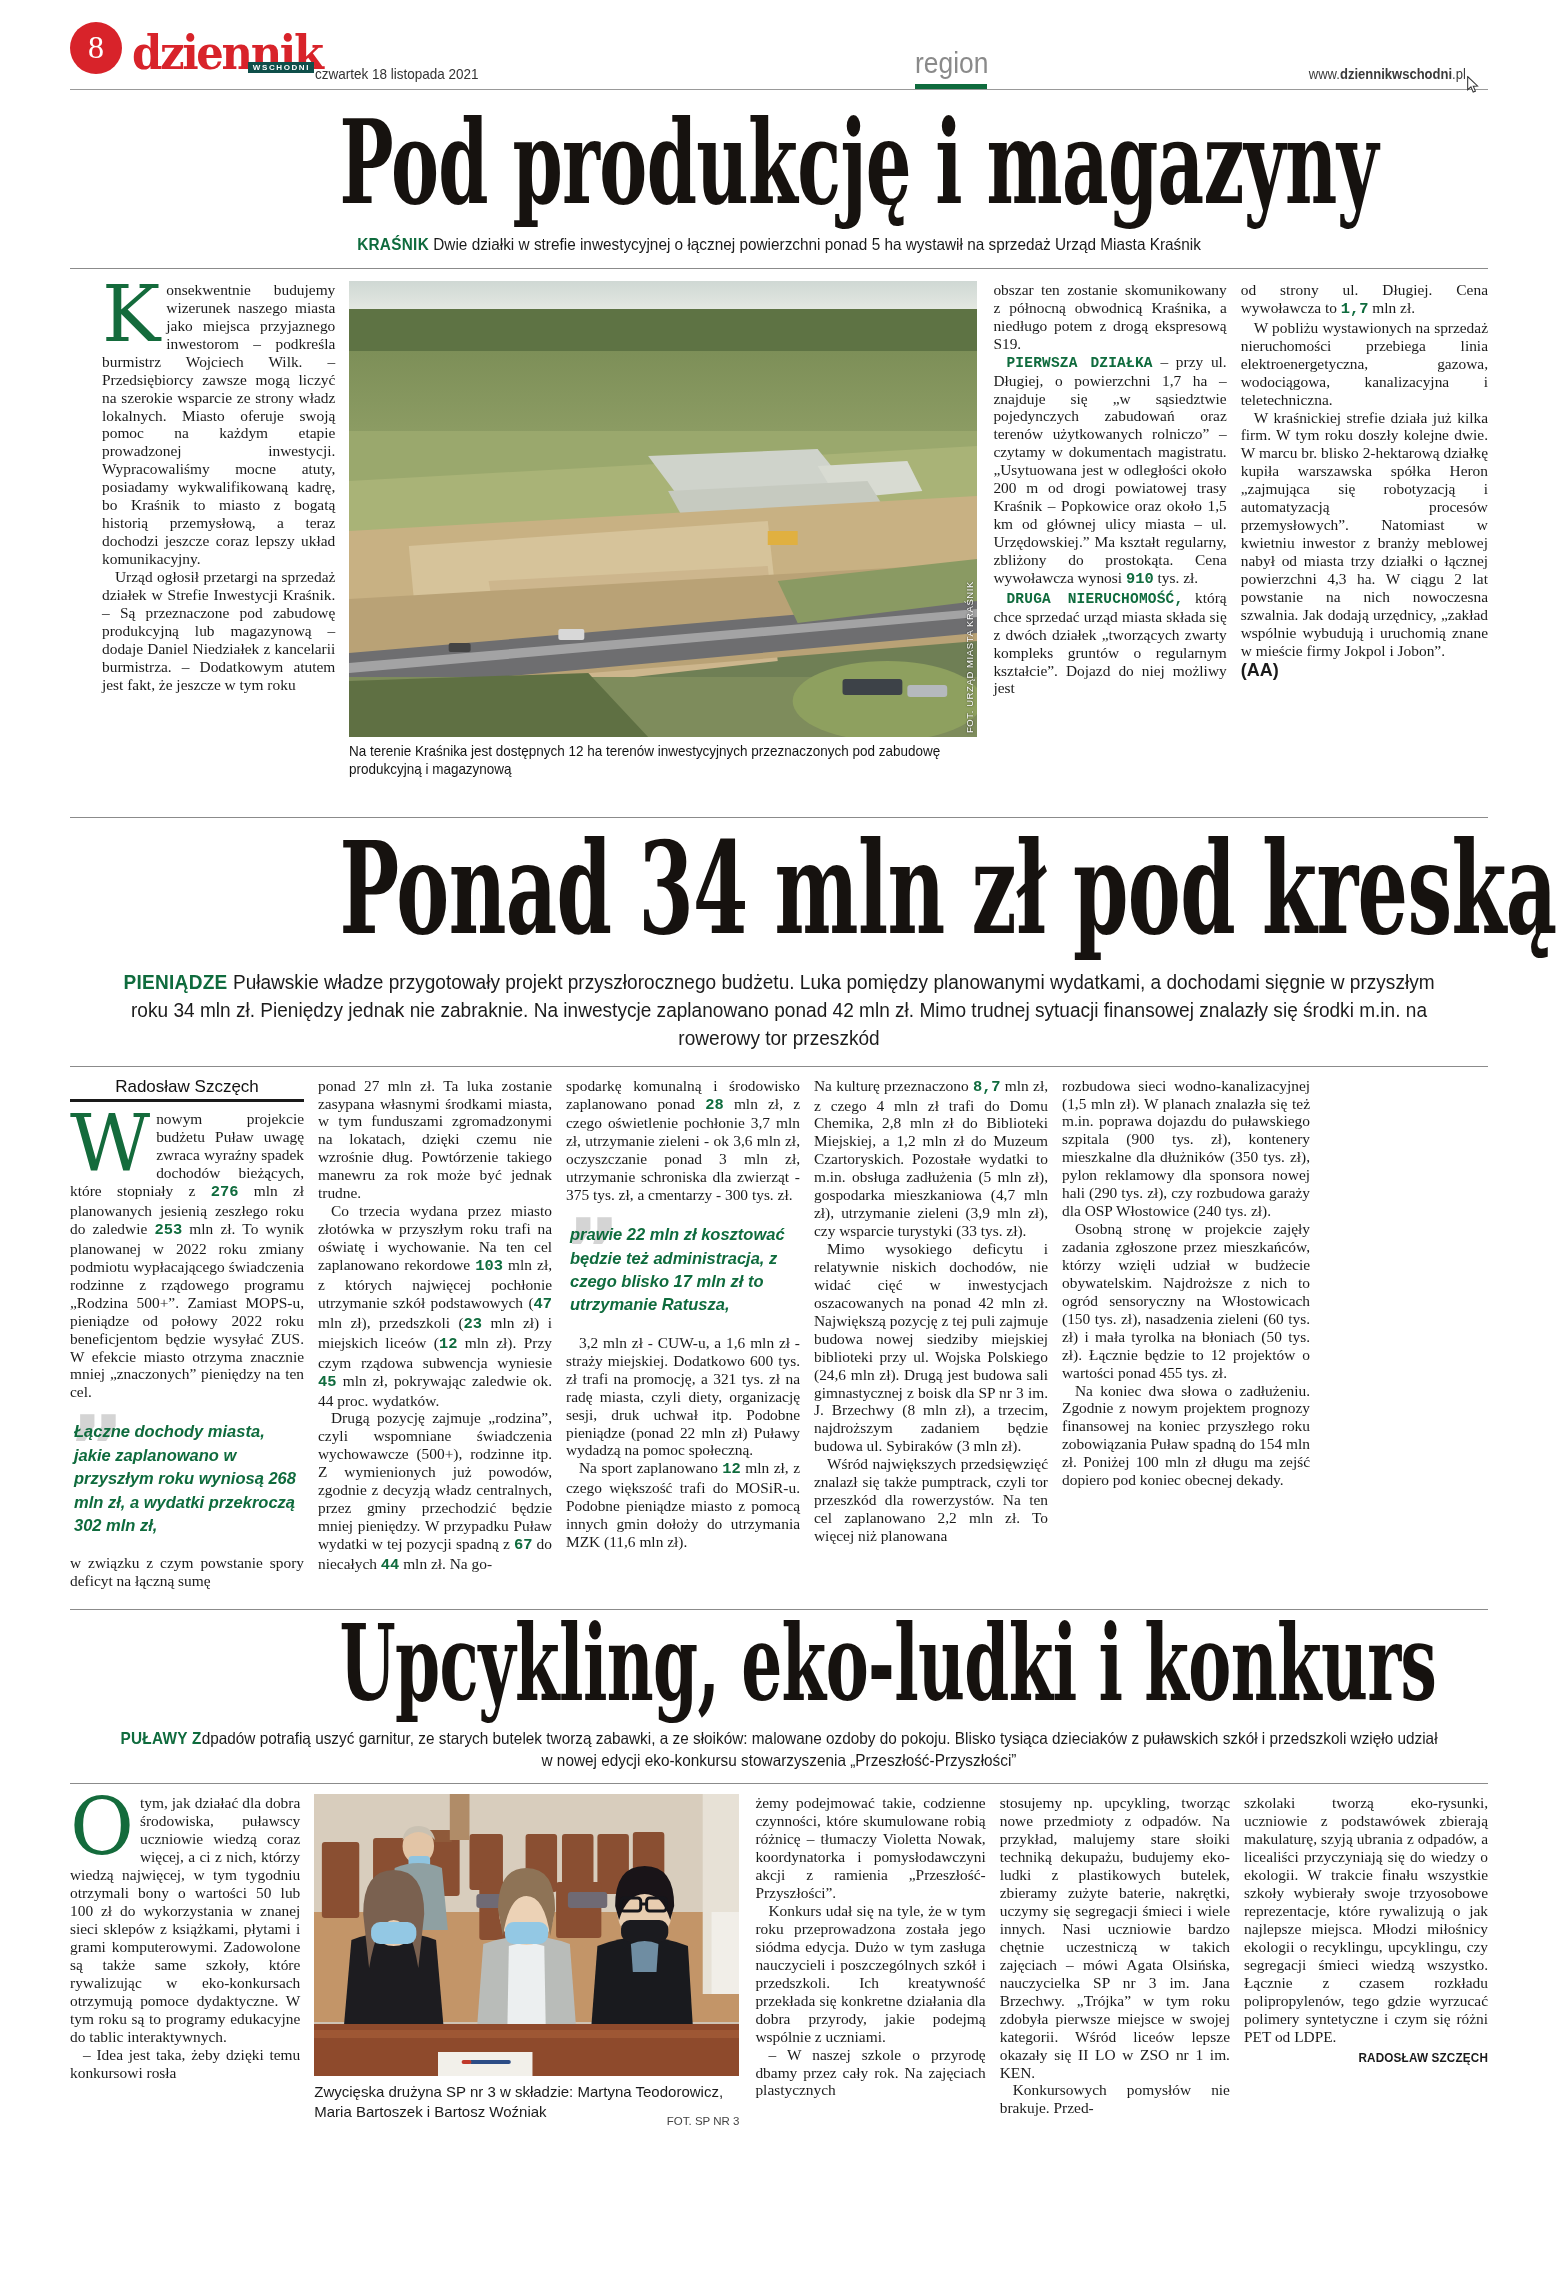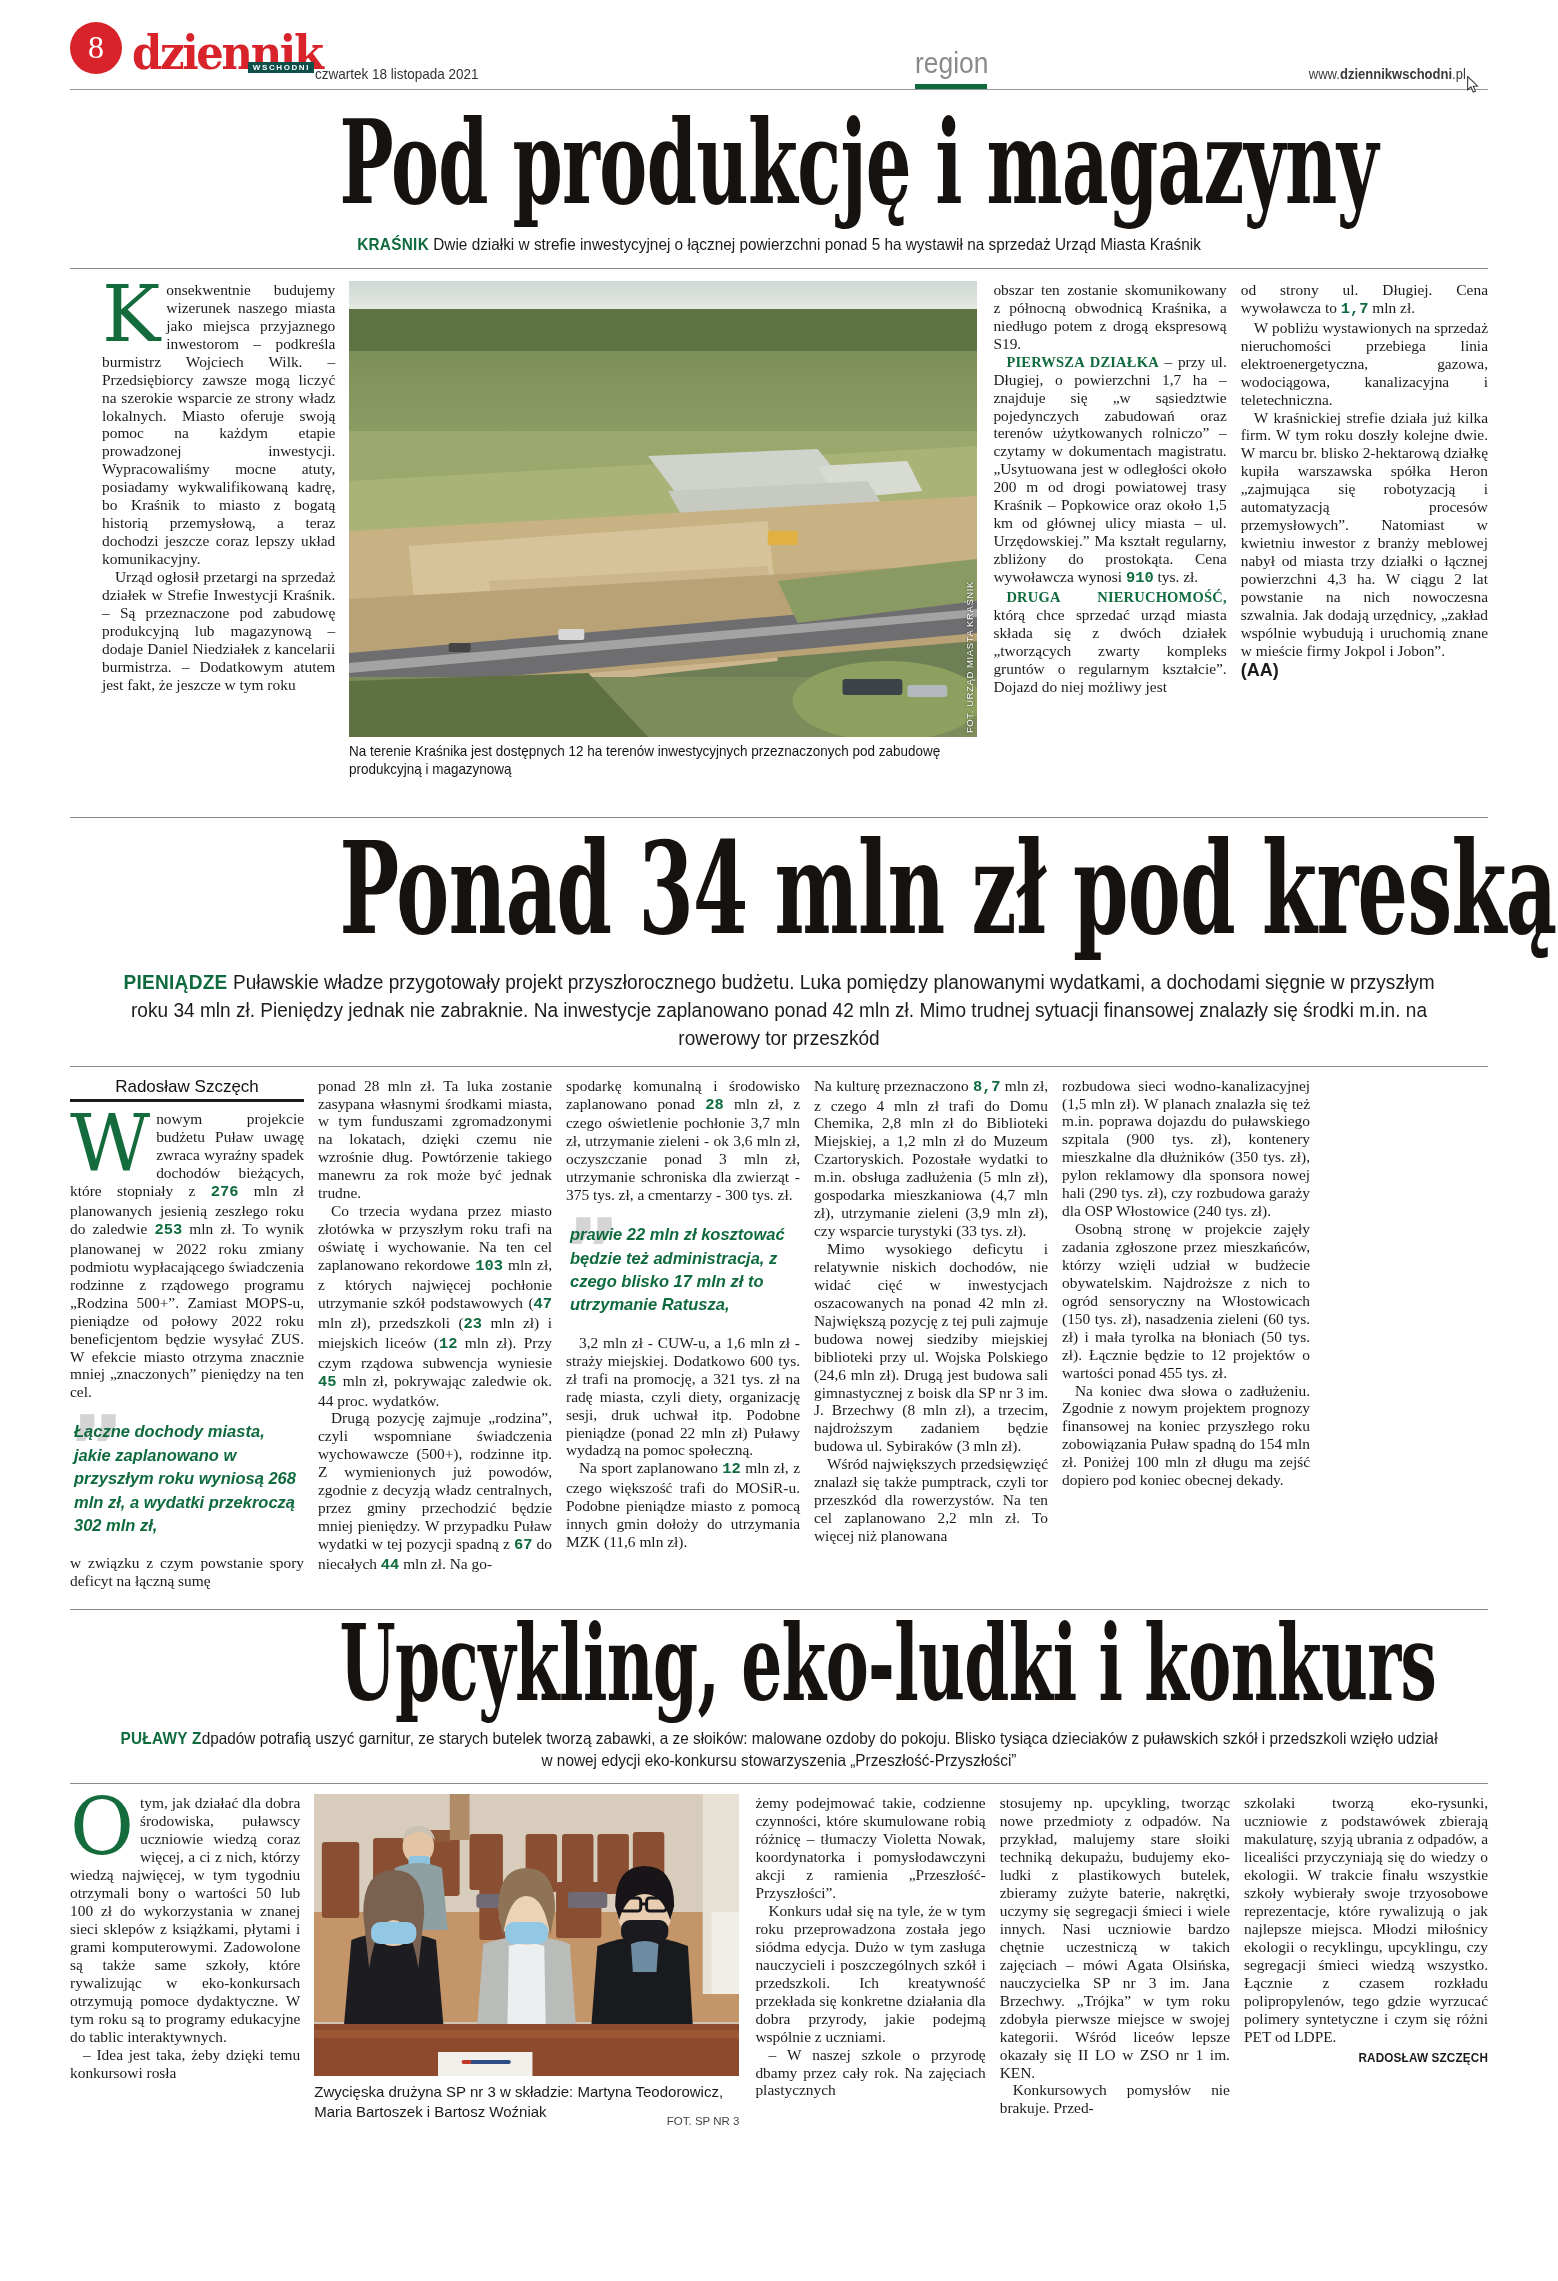--- a/index.html
+++ b/index.html
@@ -80,21 +80,21 @@
   .lead.wide { font-size: 20.5px; line-height: 1.36; }
 
   .hr-thin { height: 1px; background: #8b8b8b; margin: 0; }
 
   
   .cols { display: flex; gap: 0; }
   .col { font-size: 15.4px; line-height: 1.165; text-align: justify; hyphens: auto; }
   .col p { text-indent: 13px; }
   .col p.noind { text-indent: 0; }
   .g { color: #0f6b3d; font-weight: bold; font-family: Liberation Mono, monospace; }
-  .gk { color: #0f6b3d; font-weight: bold; font-family: Liberation Serif, serif; font-size: 14.5px; letter-spacing: 0.2px;}
+  .gk { color: #0f6b3d; font-weight: bold; font-family: Liberation Mono, monospace; font-size: 14.5px; letter-spacing: 0.2px;}
 
   .dropcap::first-letter {
     float: left; font-family: "DejaVu Serif", serif; font-weight: normal;
     color: #146b3c; font-size: 78px; line-height: 0.74;
     padding-right: 6px; padding-top: 5px;
   }
 
   
   .photo { position: relative; overflow: hidden; background: #6f7f55; }
   .cap {
@@ -251,21 +251,21 @@
         <div class="byline-rule"></div>
         <p class="noind dropcap">W nowym projekcie budżetu Puław uwagę zwraca wyraźny spadek dochodów bieżących, które stopniały z <b class="g">276</b> mln zł planowanych jesienią zeszłego roku do zaledwie <b class="g">253</b> mln zł. To wynik planowanej w 2022 roku zmiany podmiotu wypłacającego świadczenia rodzinne z rządowego programu „Rodzina 500+”. Zamiast MOPS-u, pieniądze od połowy 2022 roku beneficjentom będzie wysyłać ZUS. W efekcie miasto otrzyma znacznie mniej „znaczonych” pieniędzy na ten cel.</p>
         <div class="pull">
           <span class="qmark">”</span>
           <span class="t">Łączne dochody miasta, jakie zaplanowano w przyszłym roku wyniosą 268 mln zł, a wydatki przekroczą 302 mln zł,</span>
         </div>
         <p class="noind">w związku z czym powstanie spory deficyt na łączną sumę</p>
       </div>
 
       <div class="col" style="width:248px; padding-right:14px;">
-        <p class="noind">ponad 28 mln zł. Ta luka zostanie zasypana własnymi środkami miasta, w tym funduszami zgromadzonymi na lokatach, dzięki czemu nie wzrośnie dług. Powtórzenie takiego manewru za rok może być jednak trudne.</p>
+        <p class="noind">ponad 27 mln zł. Ta luka zostanie zasypana własnymi środkami miasta, w tym funduszami zgromadzonymi na lokatach, dzięki czemu nie wzrośnie dług. Powtórzenie takiego manewru za rok może być jednak trudne.</p>
         <p>Co trzecia wydana przez miasto złotówka w przyszłym roku trafi na oświatę i wychowanie. Na ten cel zaplanowano rekordowe <b class="g">103</b> mln zł, z których najwięcej pochłonie utrzymanie szkół podstawowych (<b class="g">47</b> mln zł), przedszkoli (<b class="g">23</b> mln zł) i miejskich liceów (<b class="g">12</b> mln zł). Przy czym rządowa subwencja wyniesie <b class="g">45</b> mln zł, pokrywając zaledwie ok. 44 proc. wydatków.</p>
         <p>Drugą pozycję zajmuje „rodzina”, czyli wspomniane świadczenia wychowawcze (500+), rodzinne itp. Z wymienionych już powodów, zgodnie z decyzją władz centralnych, przez gminy przechodzić będzie mniej pieniędzy. W przypadku Puław wydatki w tej pozycji spadną z <b class="g">67</b> do niecałych <b class="g">44</b> mln zł. Na go-</p>
       </div>
 
       <div class="col" style="width:248px; padding-right:14px;">
         <p class="noind">spodarkę komunalną i środowisko zaplanowano ponad <b class="g">28</b> mln zł, z czego oświetlenie pochłonie 3,7 mln zł, utrzymanie zieleni - ok 3,6 mln zł, oczyszczanie ponad 3 mln zł, utrzymanie schroniska dla zwierząt - 375 tys. zł, a cmentarzy - 300 tys. zł.</p>
         <div class="pull">
           <span class="qmark">”</span>
           <span class="t">prawie 22 mln zł kosztować będzie też administracja, z czego blisko 17 mln zł to utrzymanie Ratusza,</span>
         </div>

